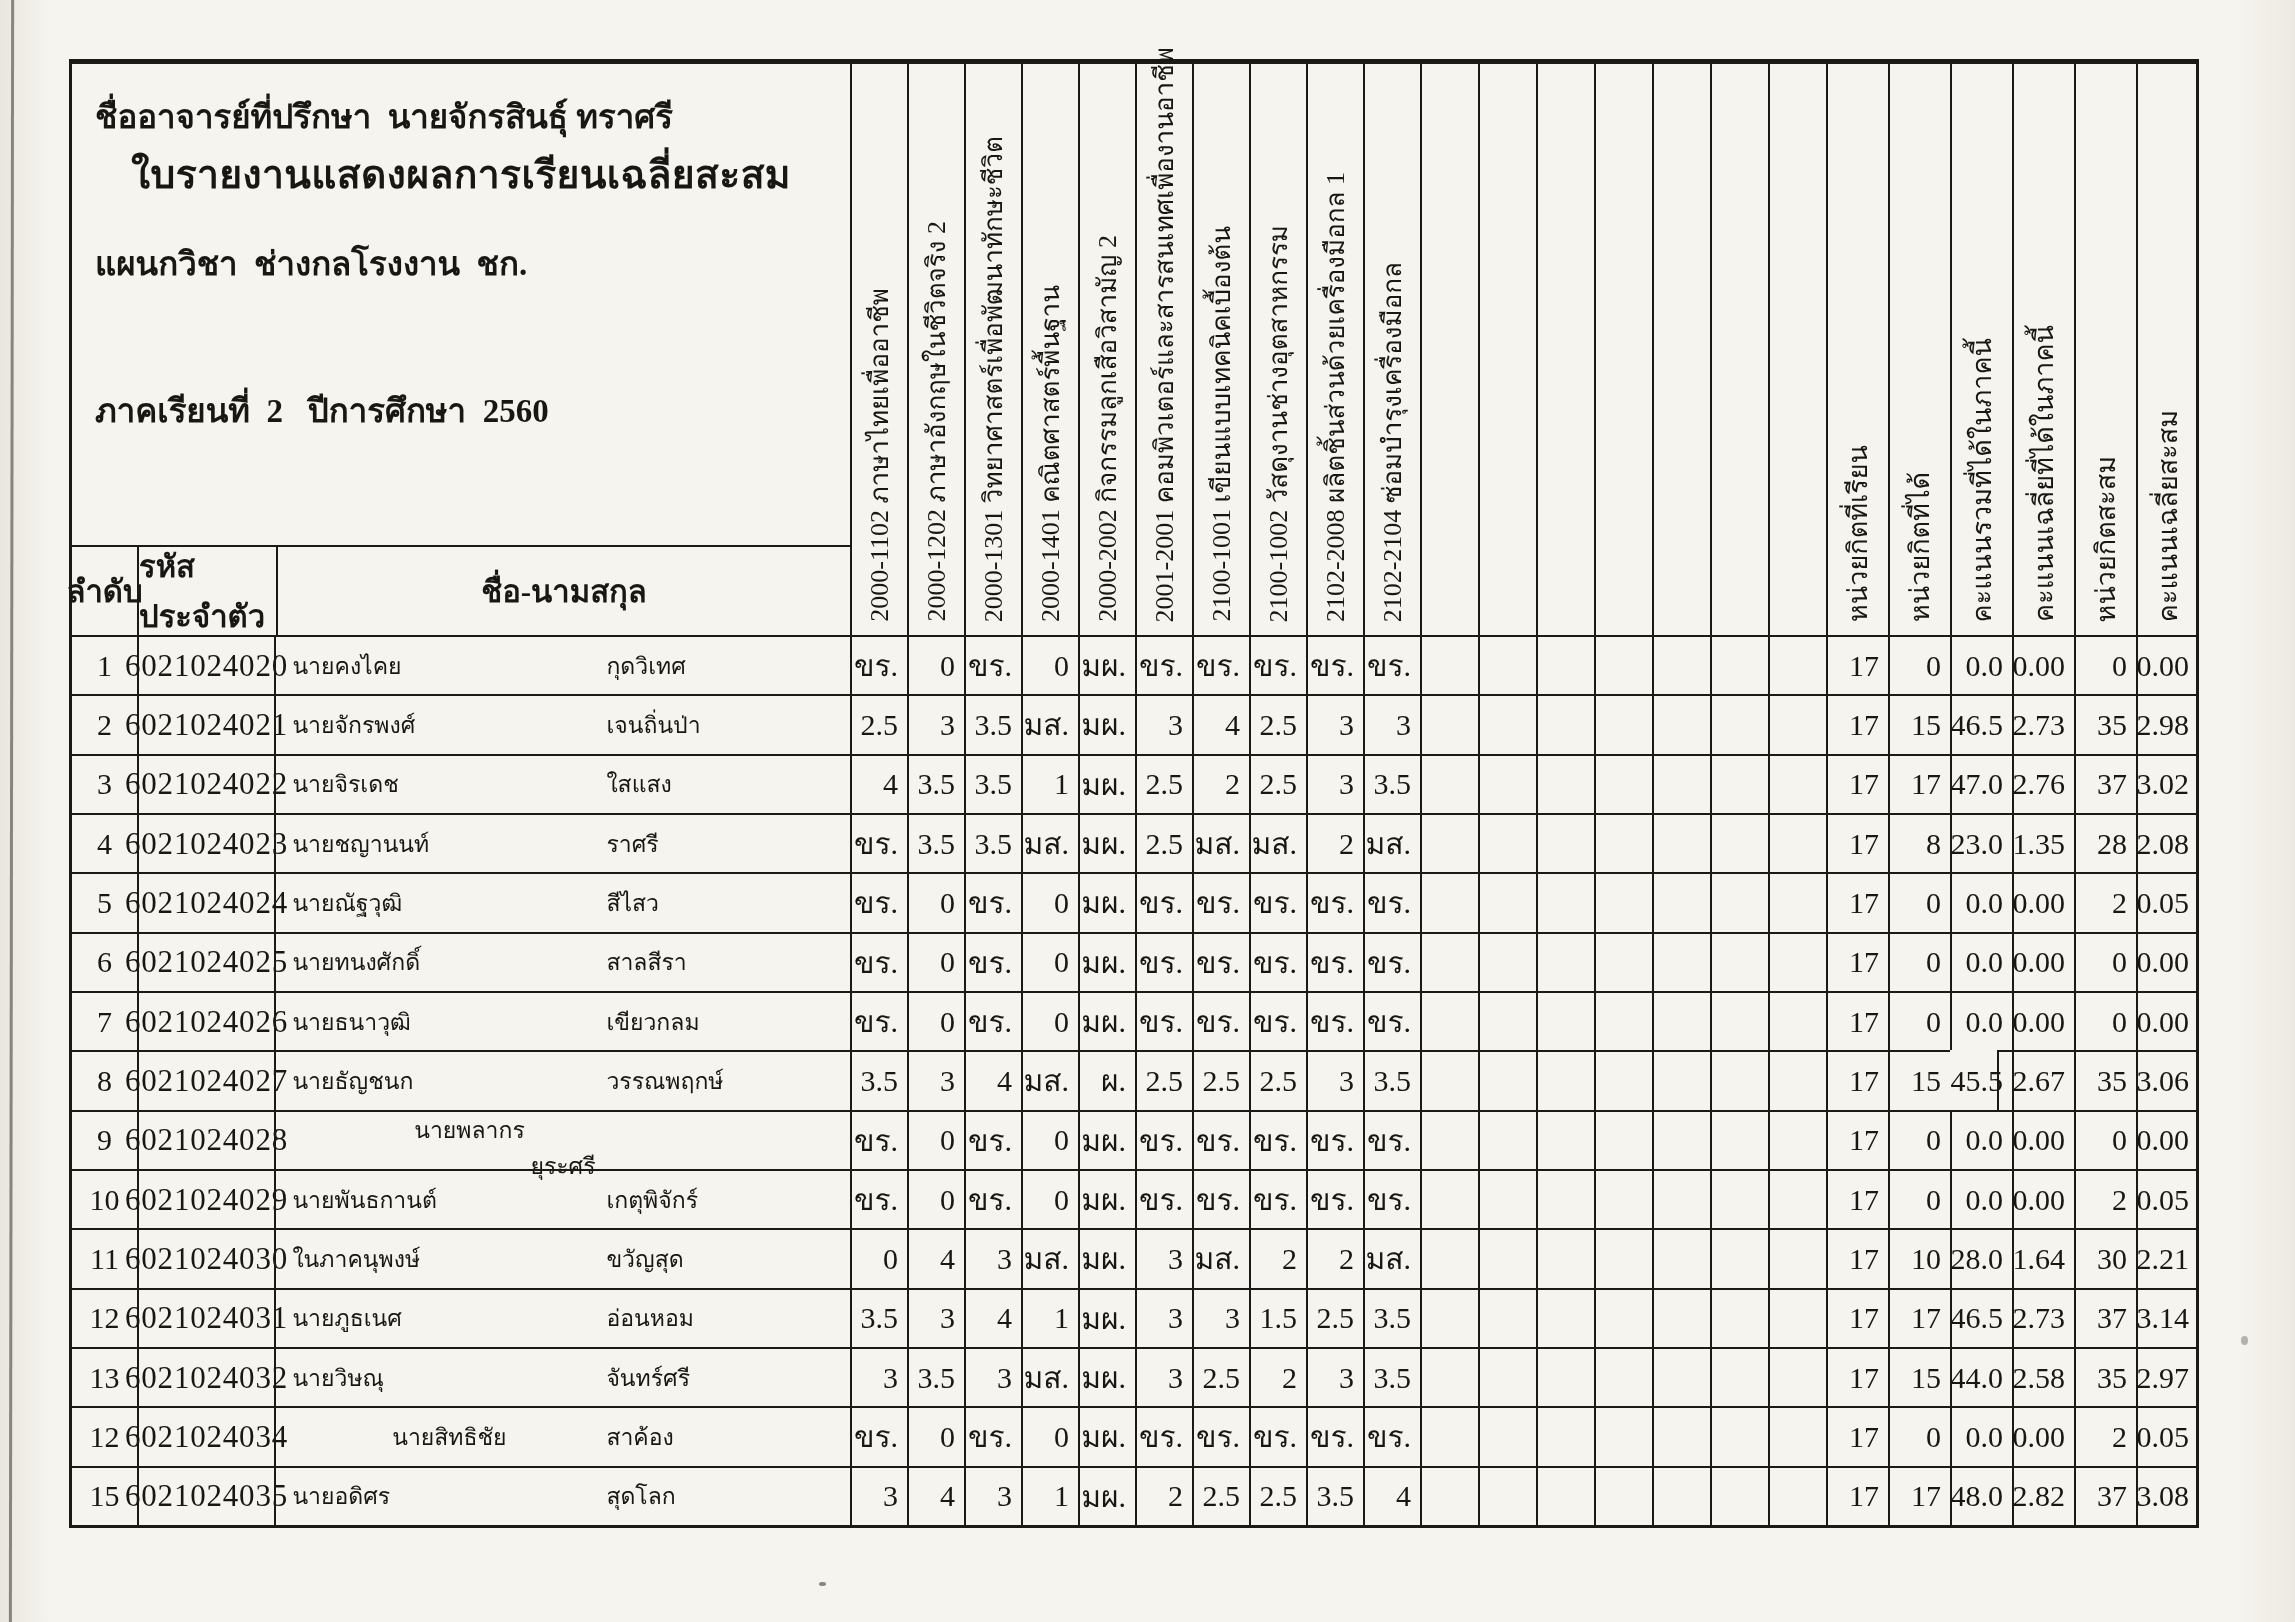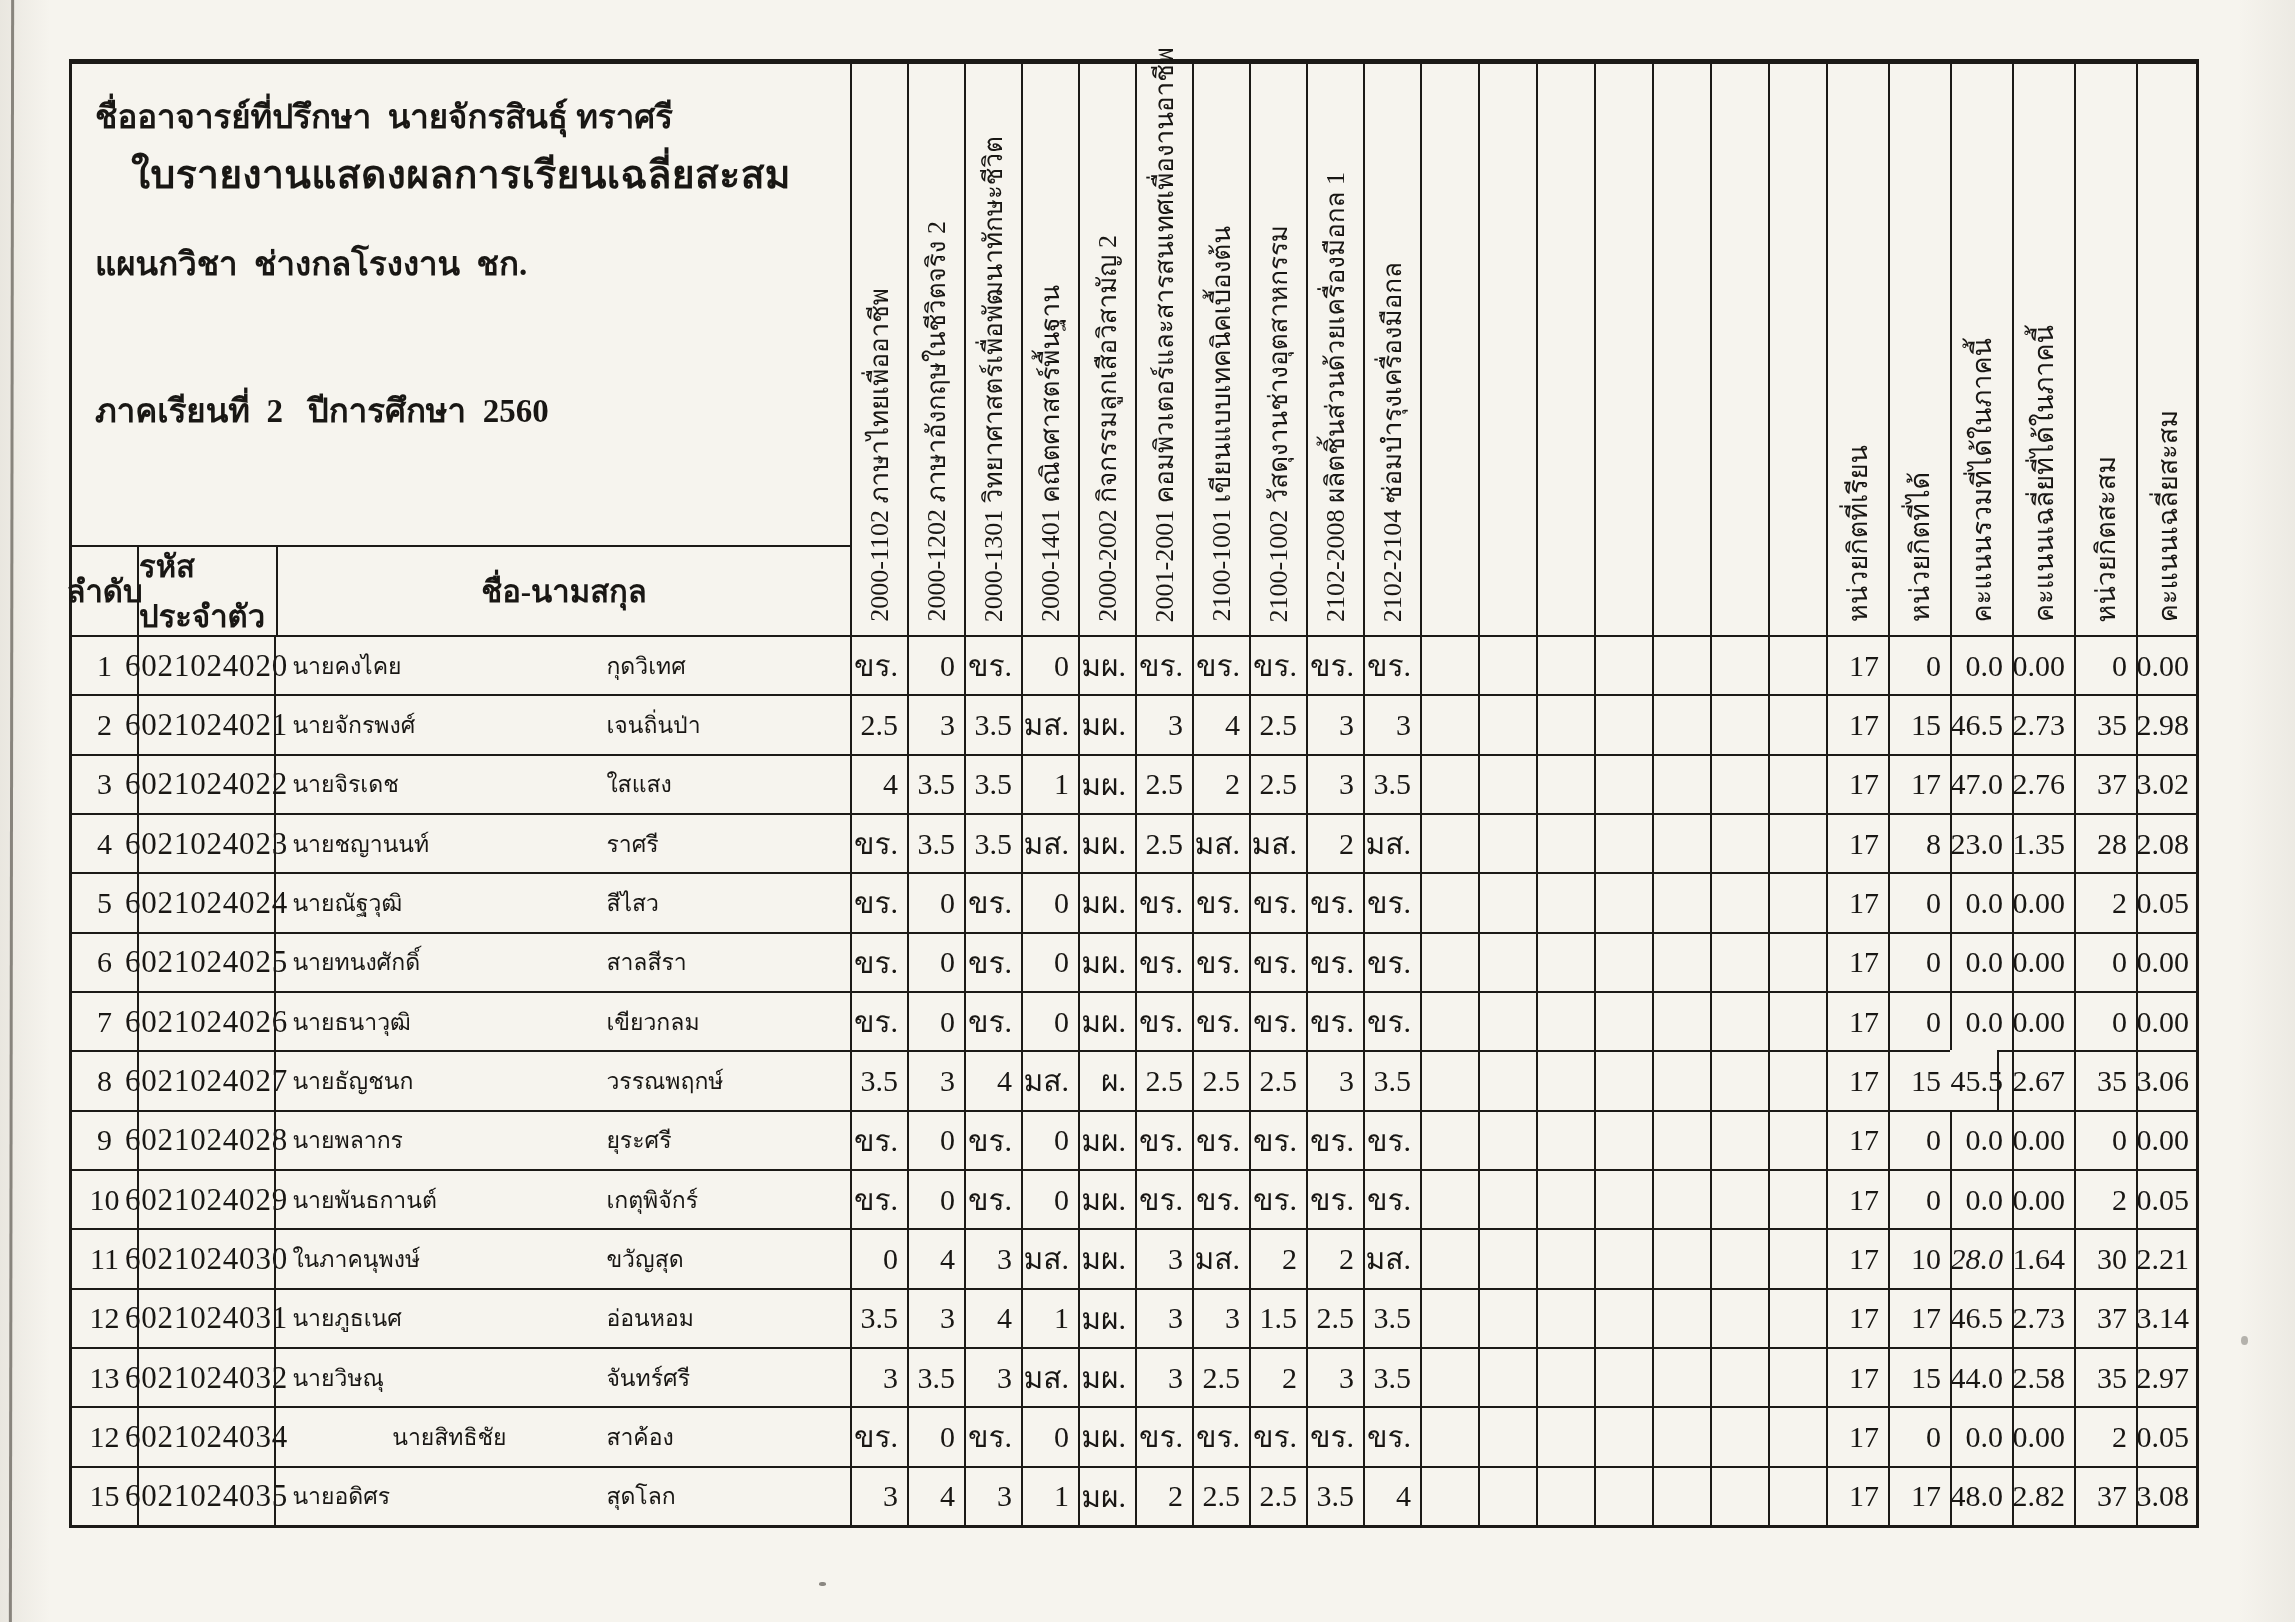--- a/index.html
+++ b/index.html
@@ -666,21 +666,21 @@
       </div>
       <div class="cell dcell num" style="grid-area: 9 / 26;">
         <span>3.06</span>
       </div>
       <div class="cell dcell ctr nobl" style="grid-area: 10 / 1;">
         <span>9</span>
       </div>
       <div class="cell dcell ctr id-cell" style="grid-area: 10 / 2;">
         <span>6021024028</span>
       </div>
-      <div class="cell dcell namecell" style="grid-area: 10 / 3;">
+      <div class="cell dcell namecell" style="grid-area: 10 / 3; flex-direction: column;">
         <span class="fn">นายพลากร</span>
         <span class="ln">ยุระศรี</span>
       </div>
       <div class="cell dcell num" style="grid-area: 10 / 4;">
         <span>ขร.</span>
       </div>
       <div class="cell dcell num" style="grid-area: 10 / 5;">
         <span>0</span>
       </div>
       <div class="cell dcell num" style="grid-area: 10 / 6;">
@@ -843,21 +843,21 @@
       <div class="cell dcell" style="grid-area: 12 / 17;"></div>
       <div class="cell dcell" style="grid-area: 12 / 18;"></div>
       <div class="cell dcell" style="grid-area: 12 / 19;"></div>
       <div class="cell dcell" style="grid-area: 12 / 20;"></div>
       <div class="cell dcell num" style="grid-area: 12 / 21;">
         <span>17</span>
       </div>
       <div class="cell dcell num" style="grid-area: 12 / 22;">
         <span>10</span>
       </div>
-      <div class="cell dcell num" style="grid-area: 12 / 23; font-style: italic;">
+      <div class="cell dcell num" style="grid-area: 12 / 23;">
         <span>28.0</span>
       </div>
       <div class="cell dcell num" style="grid-area: 12 / 24;">
         <span>1.64</span>
       </div>
       <div class="cell dcell num" style="grid-area: 12 / 25;">
         <span>30</span>
       </div>
       <div class="cell dcell num" style="grid-area: 12 / 26;">
         <span>2.21</span>

